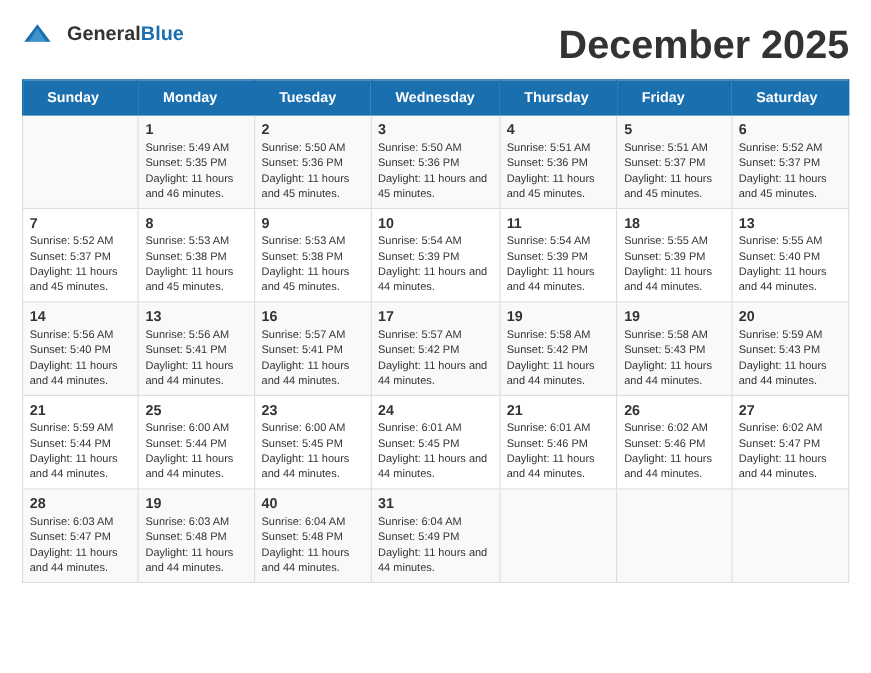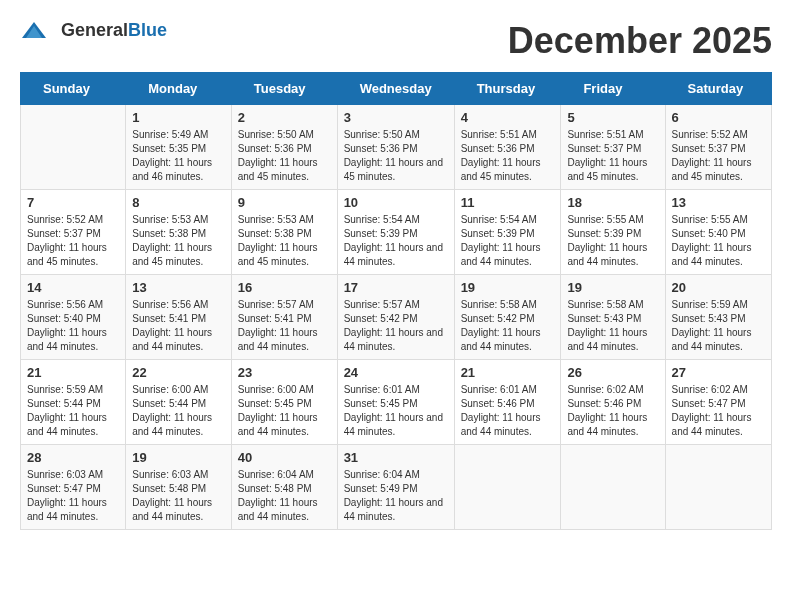--- a/index.html
+++ b/index.html
@@ -207,21 +207,21 @@
           <span class="day-number">20</span>
           <div class="cell-info">Sunrise: 5:59 AM<br>Sunset: 5:43 PM<br>Daylight: 11 hours and 44 minutes.</div>
         </td>
       </tr>
       <tr>
         <td>
           <span class="day-number">21</span>
           <div class="cell-info">Sunrise: 5:59 AM<br>Sunset: 5:44 PM<br>Daylight: 11 hours and 44 minutes.</div>
         </td>
         <td>
-          <span class="day-number">22</span>
+          <span class="day-number">25</span>
           <div class="cell-info">Sunrise: 6:00 AM<br>Sunset: 5:44 PM<br>Daylight: 11 hours and 44 minutes.</div>
         </td>
         <td>
           <span class="day-number">23</span>
           <div class="cell-info">Sunrise: 6:00 AM<br>Sunset: 5:45 PM<br>Daylight: 11 hours and 44 minutes.</div>
         </td>
         <td>
           <span class="day-number">24</span>
           <div class="cell-info">Sunrise: 6:01 AM<br>Sunset: 5:45 PM<br>Daylight: 11 hours and 44 minutes.</div>
         </td>

